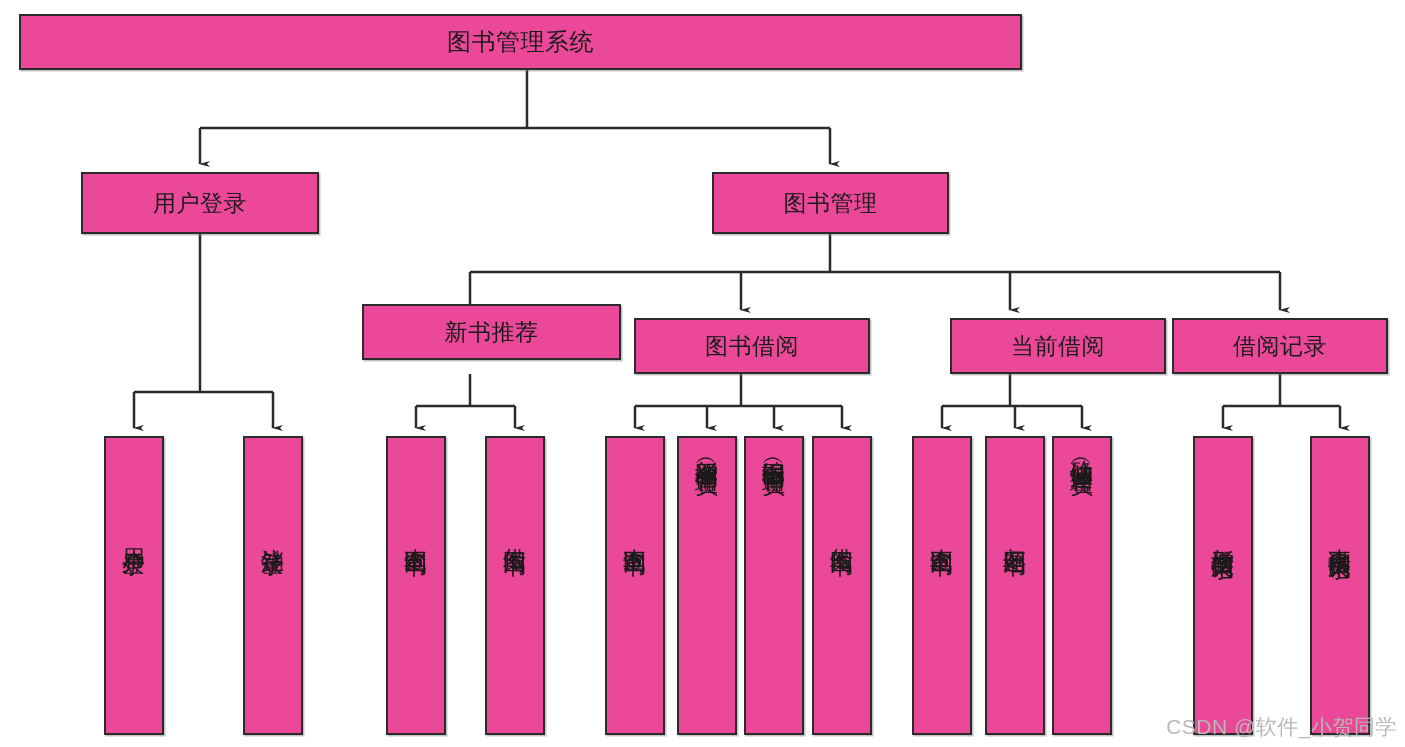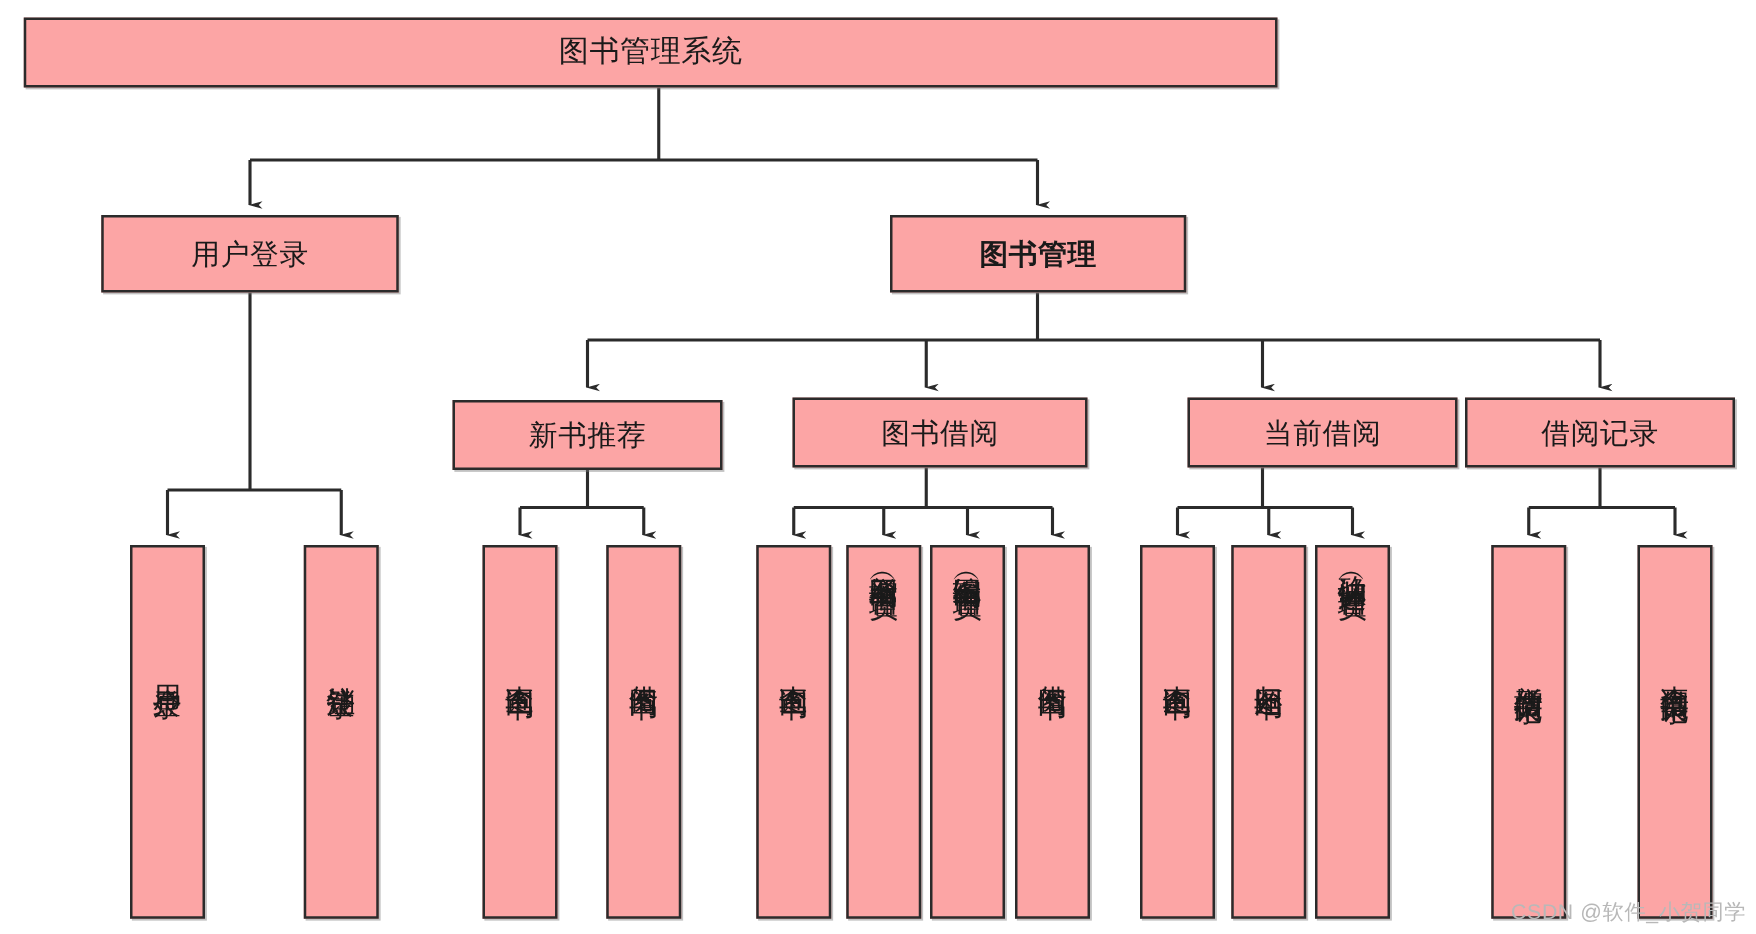--- a/index.html
+++ b/index.html
@@ -22,21 +22,21 @@
     left: 0;
     top: 0;
     width: 1405px;
     height: 747px;
     pointer-events: none;
   }
   .node {
     position: absolute;
     box-sizing: border-box;
     border: 2.5px solid #2b2b2b;
-    background: #fca5a5;
+    background: #ec4899;
     display: flex;
     align-items: center;
     justify-content: center;
     color: #1a1a1a;
     box-shadow: 1.5px 1.5px 0 0 rgba(120,120,120,0.45);
   }
   .node.horiz {
     font-size: 23px;
     letter-spacing: 0.5px;
     line-height: 1.15;
@@ -60,21 +60,21 @@
     white-space: nowrap;
     text-align: left;
   }
   .node.leaf.mid .vtext {
     margin-top: 88px;
   }
   .watermark {
     position: absolute;
     right: 8px;
     bottom: 6px;
-    font-size: 17px;
+    font-size: 21px;
     color: #b8b8b8;
     letter-spacing: 0.5px;
     white-space: nowrap;
   }
 </style>
 </head>
 <body>
 
 <div id="canvas">
 
@@ -128,24 +128,24 @@
     </g>
   </svg>
 
   <div id="nodes-layer">
       <div class="node horiz root" style="left: 19px; top: 14px; width: 1003px; height: 56px;">
         <span>图书管理系统</span>
       </div>
       <div class="node horiz" style="left: 81px; top: 172px; width: 238px; height: 62px;">
         <span>用户登录</span>
       </div>
-      <div class="node horiz" style="left: 712px; top: 172px; width: 237px; height: 62px; font-weight: bold;">
+      <div class="node horiz" style="left: 712px; top: 172px; width: 237px; height: 62px;">
         <span>图书管理</span>
       </div>
-      <div class="node horiz" style="left: 362px; top: 320px; width: 216px; height: 56px; text-align: right;">
+      <div class="node horiz" style="left: 362px; top: 304px; width: 259px; height: 56px; text-align: right;">
         <span>新书推荐</span>
       </div>
       <div class="node horiz" style="left: 634px; top: 318px; width: 236px; height: 56px;">
         <span>图书借阅</span>
       </div>
       <div class="node horiz" style="left: 902px; top: 318px; width: 216px; height: 56px; margin-left: 48px;">
         <span>当前借阅</span>
       </div>
       <div class="node horiz" style="left: 1172px; top: 318px; width: 216px; height: 56px;">
         <span>借阅记录</span>

